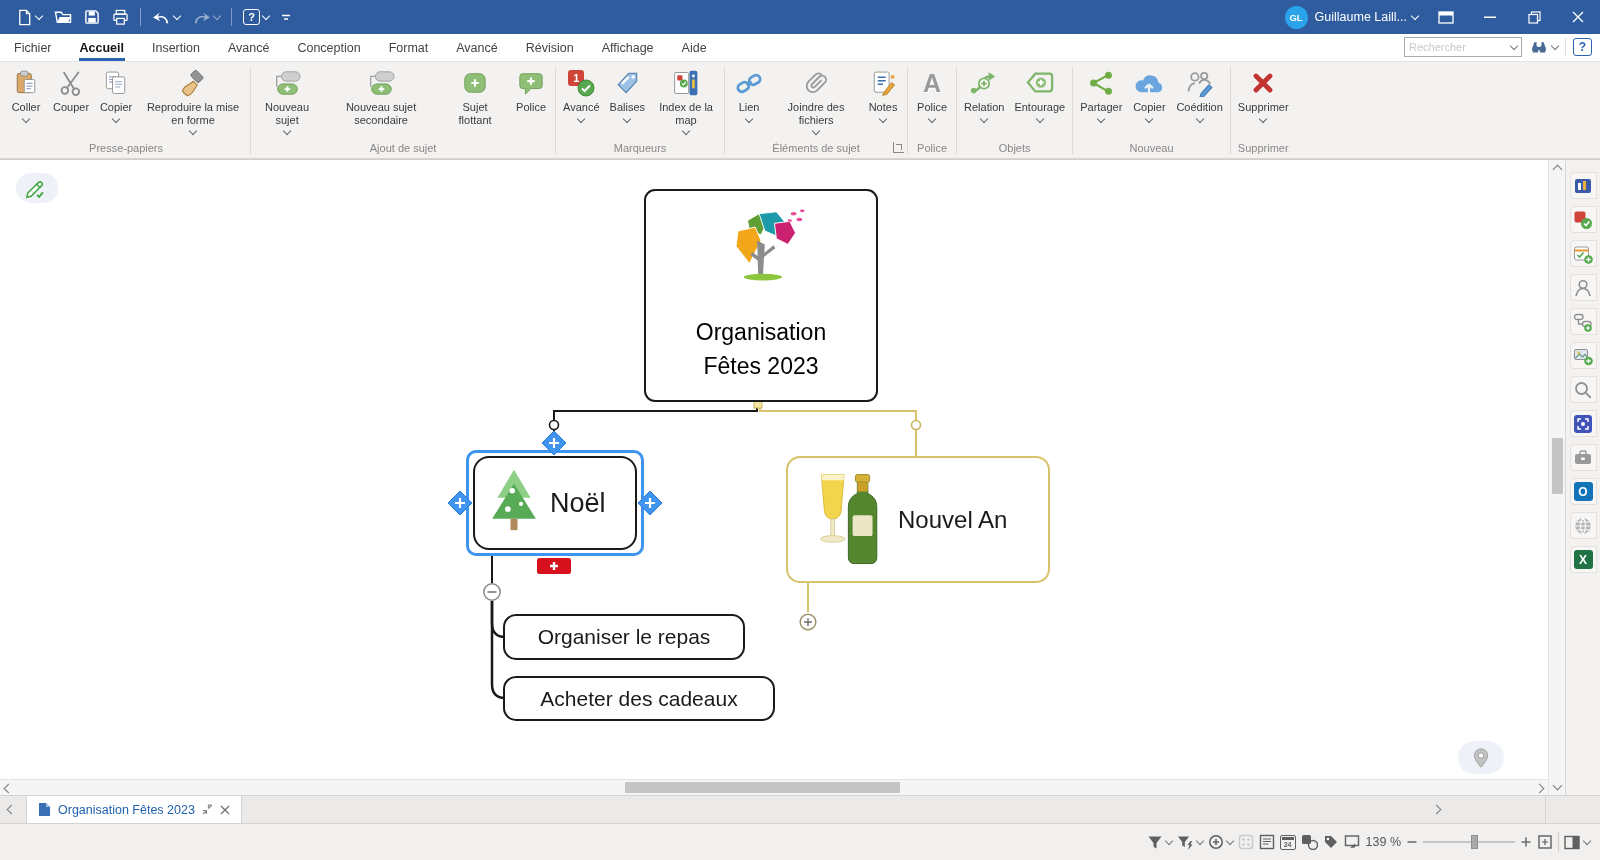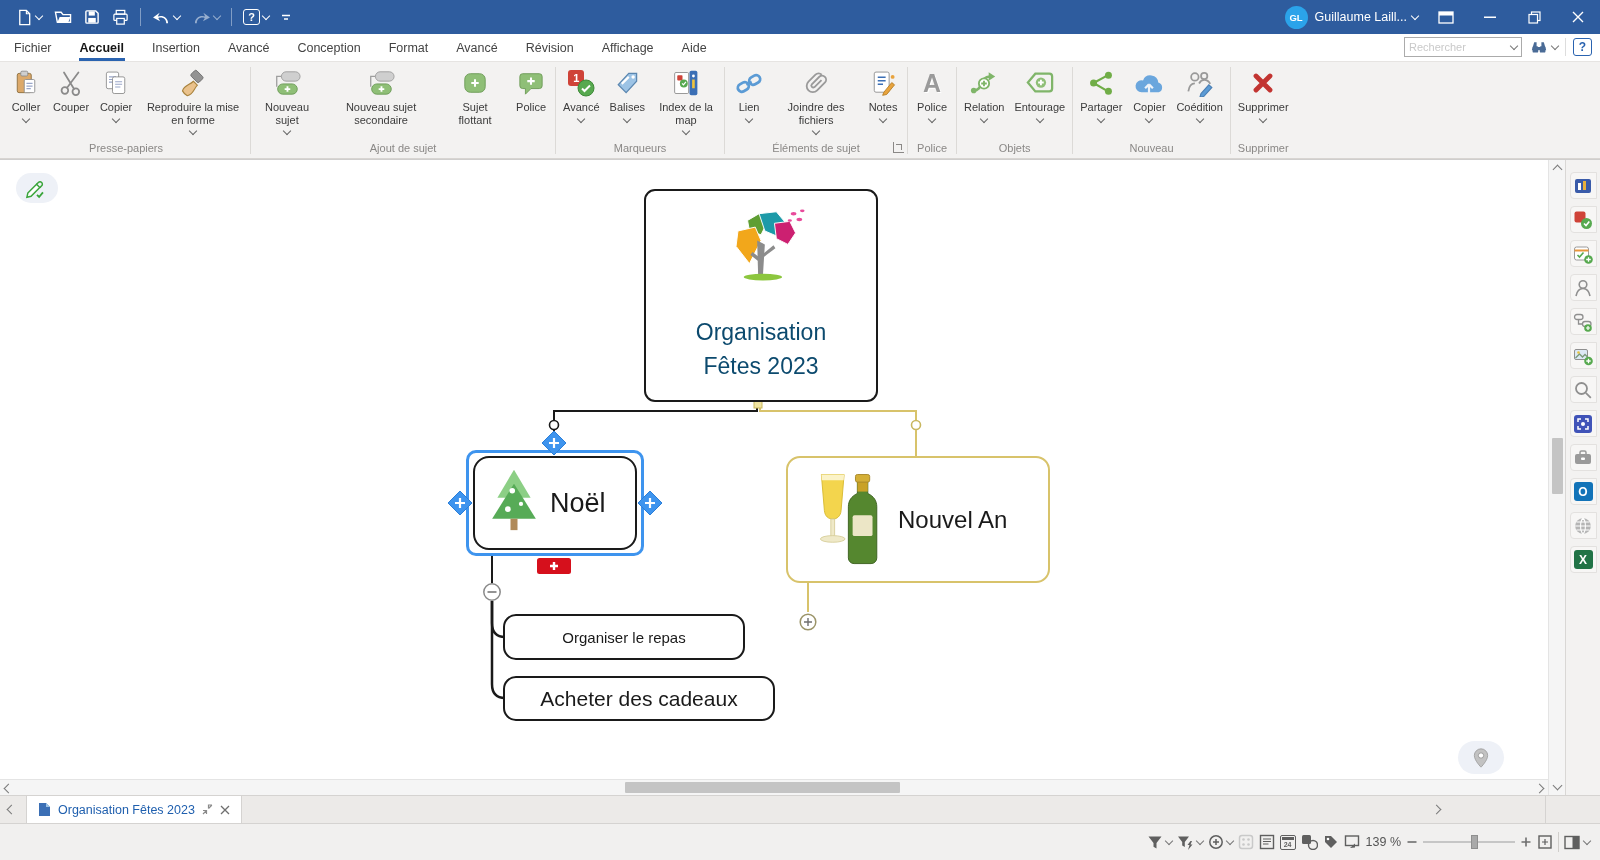--- a/index.html
+++ b/index.html
@@ -515,21 +515,21 @@
         <path d="m52 50 11-9 2 3-12 9z" fill="#8c8c8c"></path>
           <path d="m49 54-8-6-2 3 9 7z" fill="#8c8c8c"></path>
         <ellipse cx="52" cy="74" rx="20" ry="3.5" fill="#8cc63e"></ellipse>
         <g fill="#e84a9b">
             <ellipse cx="84" cy="8" rx="3" ry="1.8"></ellipse>
             <ellipse cx="90" cy="14" rx="3" ry="1.8"></ellipse>
             <ellipse cx="93" cy="5" rx="2.4" ry="1.4"></ellipse>
             <ellipse cx="80" cy="15" rx="2.2" ry="1.3"></ellipse>
           </g>
       </svg>
-      <div style="font-size:23px;color:#0c4a6e;line-height:34px;text-align:center;margin-top:12px">
+      <div style="font-size:23px;color:#000000;line-height:34px;text-align:center;margin-top:12px">
         <div>Organisation</div>
         <div>Fêtes 2023</div>
       </div>
     </div>
 
     <div style="position:absolute;left:466px;top:290px;width:178px;height:106px;border:3.5px solid #3e94ee;border-radius:10px;background:#fff"></div>
     <div class="topicbox" style="left:473px;top:296px;width:164px;height:94px;border-radius:16px;gap:8px;padding-left:11px">
       <svg width="56" height="76" viewBox="0 0 64 84">
         <polygon points="32,4 51,36 13,36" fill="#8ccf85"></polygon>
         <polygon points="32,20 57,60 7,60" fill="#57ab57"></polygon>
@@ -576,21 +576,21 @@
       </svg>
       <span style="font-size:24px;color:#1a1a1a">Nouvel An</span>
     </div>
 
     <svg width="20" height="20" style="position:absolute;left:798px;top:452px">
         <circle cx="10" cy="10" r="7.8" fill="#fff" stroke="#9b9468" stroke-width="1.5"></circle>
         <path d="M10 6v8M6 10h8" stroke="#6f6f6f" stroke-width="1.4"></path>
       </svg>
 
     <div class="topicbox" style="left:503px;top:454px;width:242px;height:46px;border-radius:13px;justify-content:center">
-      <span style="font-size:15px;color:#1a1a1a">Organiser le repas</span>
+      <span style="font-size:21px;color:#1a1a1a">Organiser le repas</span>
     </div>
     <div class="topicbox" style="left:503px;top:516px;width:272px;height:45px;border-radius:13px;justify-content:center">
       <span style="font-size:21px;color:#1a1a1a">Acheter des cadeaux</span>
     </div>
 
     <div class="pill" style="left:1458px;top:581px;width:46px;height:33px;border-radius:17px">
       <svg width="20" height="22" viewBox="0 0 24 26">
           <path d="M12 2a8 8 0 0 1 8 8c0 6-8 14-8 14S4 16 4 10a8 8 0 0 1 8-8z" fill="#c2c2c2" stroke="#9b9b9b"></path>
           <circle cx="12" cy="10" r="3.2" fill="#fff" stroke="#8f8f8f"></circle>
         </svg>

